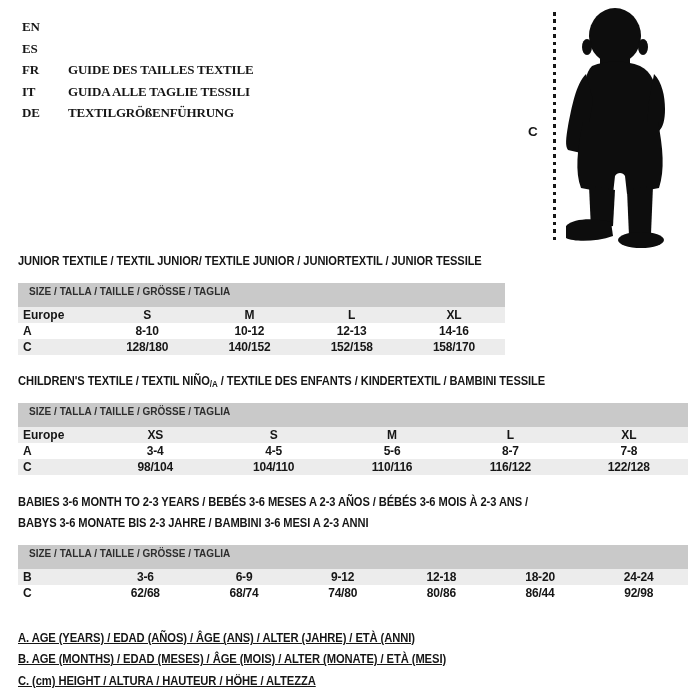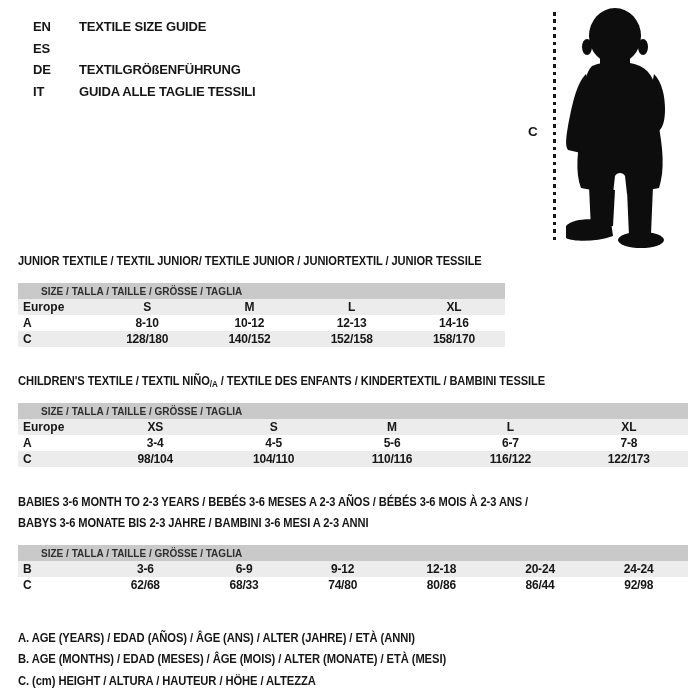--- a/index.html
+++ b/index.html
@@ -13,21 +13,21 @@
     width:700px;height:700px;position:relative;overflow:hidden;
     background:var(--bg);
     font-family:"Liberation Sans",sans-serif;
     font-weight:bold;
     color:var(--text);
     -webkit-font-smoothing:antialiased;
   }
   .abs{position:absolute;}
 
   
-  .lang-list{left:33px;top:16px;}
+  .lang-list{left:22px;top:16px;font-family:Liberation Serif, serif;}
   .lang-row{display:flex;height:21.5px;line-height:21.5px;font-size:13px;letter-spacing:-0.2px;}
   .lang-code{width:46px;}
 
   
   .baby-svg{left:556px;top:6px;width:140px;height:242px;}
   .dash-line{
     left:553px;top:12px;width:2.5px;height:232px;
     background:repeating-linear-gradient(to bottom,var(--text) 0 3.5px,transparent 3.5px 7.5px);
   }
   .measure-c{left:528px;top:124px;font-size:13.5px;}
@@ -36,61 +36,64 @@
   .sec-title{
     white-space:nowrap;font-size:12.5px;letter-spacing:-0.1px;
     transform:scaleX(0.89);transform-origin:0 0;line-height:14px;
   }
   .sec-title .sub{font-size:9px;vertical-align:-2px;}
   .two-line{line-height:20.5px;}
 
   
   .stable{display:block;}
   .tband{
-    height:16px;line-height:16px;background:var(--band);
-    padding-left:23px;font-size:11.8px;color:#2e2e2e;white-space:nowrap;overflow:visible;
+    height:24px;line-height:16px;background:var(--band);
+    padding-left:11px;font-size:11.8px;color:#2e2e2e;white-space:nowrap;overflow:visible;
   }
   .tband .cond{display:inline-block;transform:scaleX(0.85);transform-origin:0 50%;}
   .trow{display:flex;height:16px;line-height:16px;font-size:12px;}
   .trow:nth-of-type(2n){background:var(--stripe);}
   .tlabel{width:78px;padding-left:5px;box-sizing:border-box;text-align:left;}
   .tcell{flex:1;text-align:center;letter-spacing:-0.2px;}
 
   
-  .footnotes{left:18px;top:628px;}
+  .footnotes{left:18px;top:628px;text-decoration:underline;}
   .foot-line{
     white-space:nowrap;font-size:12.2px;line-height:21.3px;letter-spacing:-0.1px;
     transform:scaleX(0.92);transform-origin:0 50%;
   }
 
   .t1{left:18px;top:283px;width:487px;}
   .t2{left:18px;top:403px;width:670px;}
   .t3{left:18px;top:545px;width:670px;}
   .title1{left:18px;top:254px;}
   .title2{left:18px;top:374px;}
   .title3{left:18px;top:492px;}
 </style>
 </head>
 <body>
 
 <div class="abs lang-list">
   <div class="lang-row">
     <span class="lang-code">EN</span>
-    <span class="lang-label">TEXTILE SIZE GUIDE</span>
   </div>
   <div class="lang-row">
     <span class="lang-code">ES</span>
   </div>
   <div class="lang-row">
-    <span class="lang-code">DE</span>
-    <span class="lang-label">TEXTILGRÖßENFÜHRUNG</span>
+    <span class="lang-code">FR</span>
+    <span class="lang-label">GUIDE DES TAILLES TEXTILE</span>
   </div>
   <div class="lang-row">
     <span class="lang-code">IT</span>
     <span class="lang-label">GUIDA ALLE TAGLIE TESSILI</span>
+  </div>
+  <div class="lang-row">
+    <span class="lang-code">DE</span>
+    <span class="lang-label">TEXTILGRÖßENFÜHRUNG</span>
   </div>
 </div>
 
 <span class="abs measure-c">C</span>
 <div class="abs dash-line"></div>
 <svg class="abs baby-svg" viewBox="0 0 140 242" xmlns="http://www.w3.org/2000/svg">
   <g fill="#0d0d0d">
     <ellipse cx="59" cy="30" rx="26" ry="28"></ellipse>
     <ellipse cx="31" cy="41" rx="5" ry="8"></ellipse>
     <ellipse cx="87" cy="41" rx="5" ry="8"></ellipse>
@@ -141,52 +144,52 @@
       <span class="tcell">S</span>
       <span class="tcell">M</span>
       <span class="tcell">L</span>
       <span class="tcell">XL</span>
     </div>
     <div class="trow">
       <span class="tlabel">A</span>
       <span class="tcell">3-4</span>
       <span class="tcell">4-5</span>
       <span class="tcell">5-6</span>
-      <span class="tcell">6-7</span>
+      <span class="tcell">8-7</span>
       <span class="tcell">7-8</span>
     </div>
     <div class="trow">
       <span class="tlabel">C</span>
       <span class="tcell">98/104</span>
       <span class="tcell">104/110</span>
       <span class="tcell">110/116</span>
       <span class="tcell">116/122</span>
-      <span class="tcell">122/173</span>
+      <span class="tcell">122/128</span>
     </div>
   </div>
 
 <div class="abs sec-title two-line title3">
   <div>BABIES 3-6 MONTH TO 2-3 YEARS / BEBÉS 3-6 MESES A 2-3 AÑOS / BÉBÉS 3-6 MOIS À 2-3 ANS /</div>
   <div>BABYS 3-6 MONATE BIS 2-3 JAHRE / BAMBINI 3-6 MESI A 2-3 ANNI</div>
 </div>
 <div class="abs stable t3">
     <div class="tband"><span class="cond">SIZE / TALLA / TAILLE / GRÖSSE / TAGLIA</span></div>
     <div class="trow">
       <span class="tlabel">B</span>
       <span class="tcell">3-6</span>
       <span class="tcell">6-9</span>
       <span class="tcell">9-12</span>
       <span class="tcell">12-18</span>
-      <span class="tcell">20-24</span>
+      <span class="tcell">18-20</span>
       <span class="tcell">24-24</span>
     </div>
     <div class="trow">
       <span class="tlabel">C</span>
       <span class="tcell">62/68</span>
-      <span class="tcell">68/33</span>
+      <span class="tcell">68/74</span>
       <span class="tcell">74/80</span>
       <span class="tcell">80/86</span>
       <span class="tcell">86/44</span>
       <span class="tcell">92/98</span>
     </div>
   </div>
 
 <div class="abs footnotes">
   <div class="foot-line">A. AGE (YEARS) / EDAD (AÑOS) / ÂGE (ANS) / ALTER (JAHRE) / ETÀ (ANNI)</div>
   <div class="foot-line">B. AGE (MONTHS) / EDAD (MESES) / ÂGE (MOIS) / ALTER (MONATE) / ETÀ (MESI)</div>

